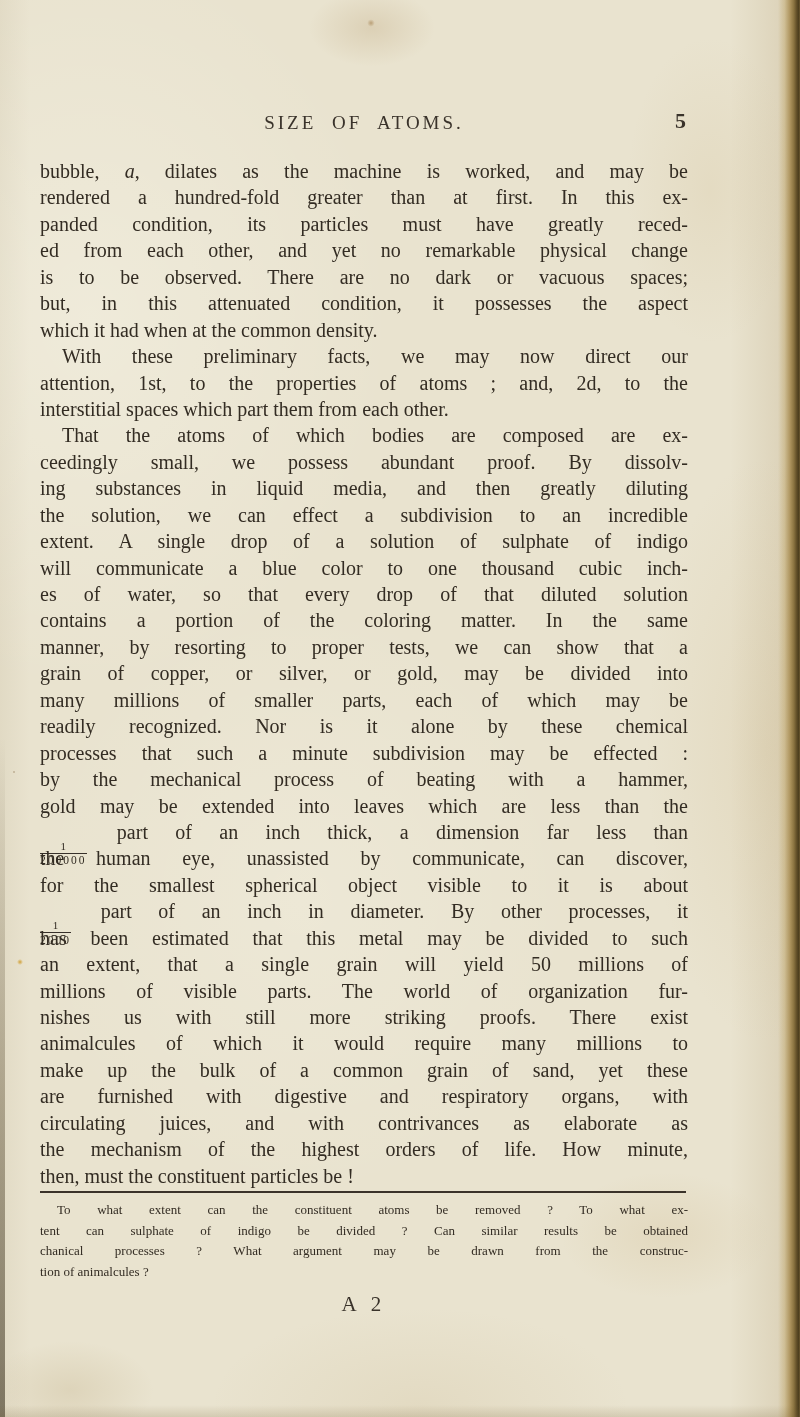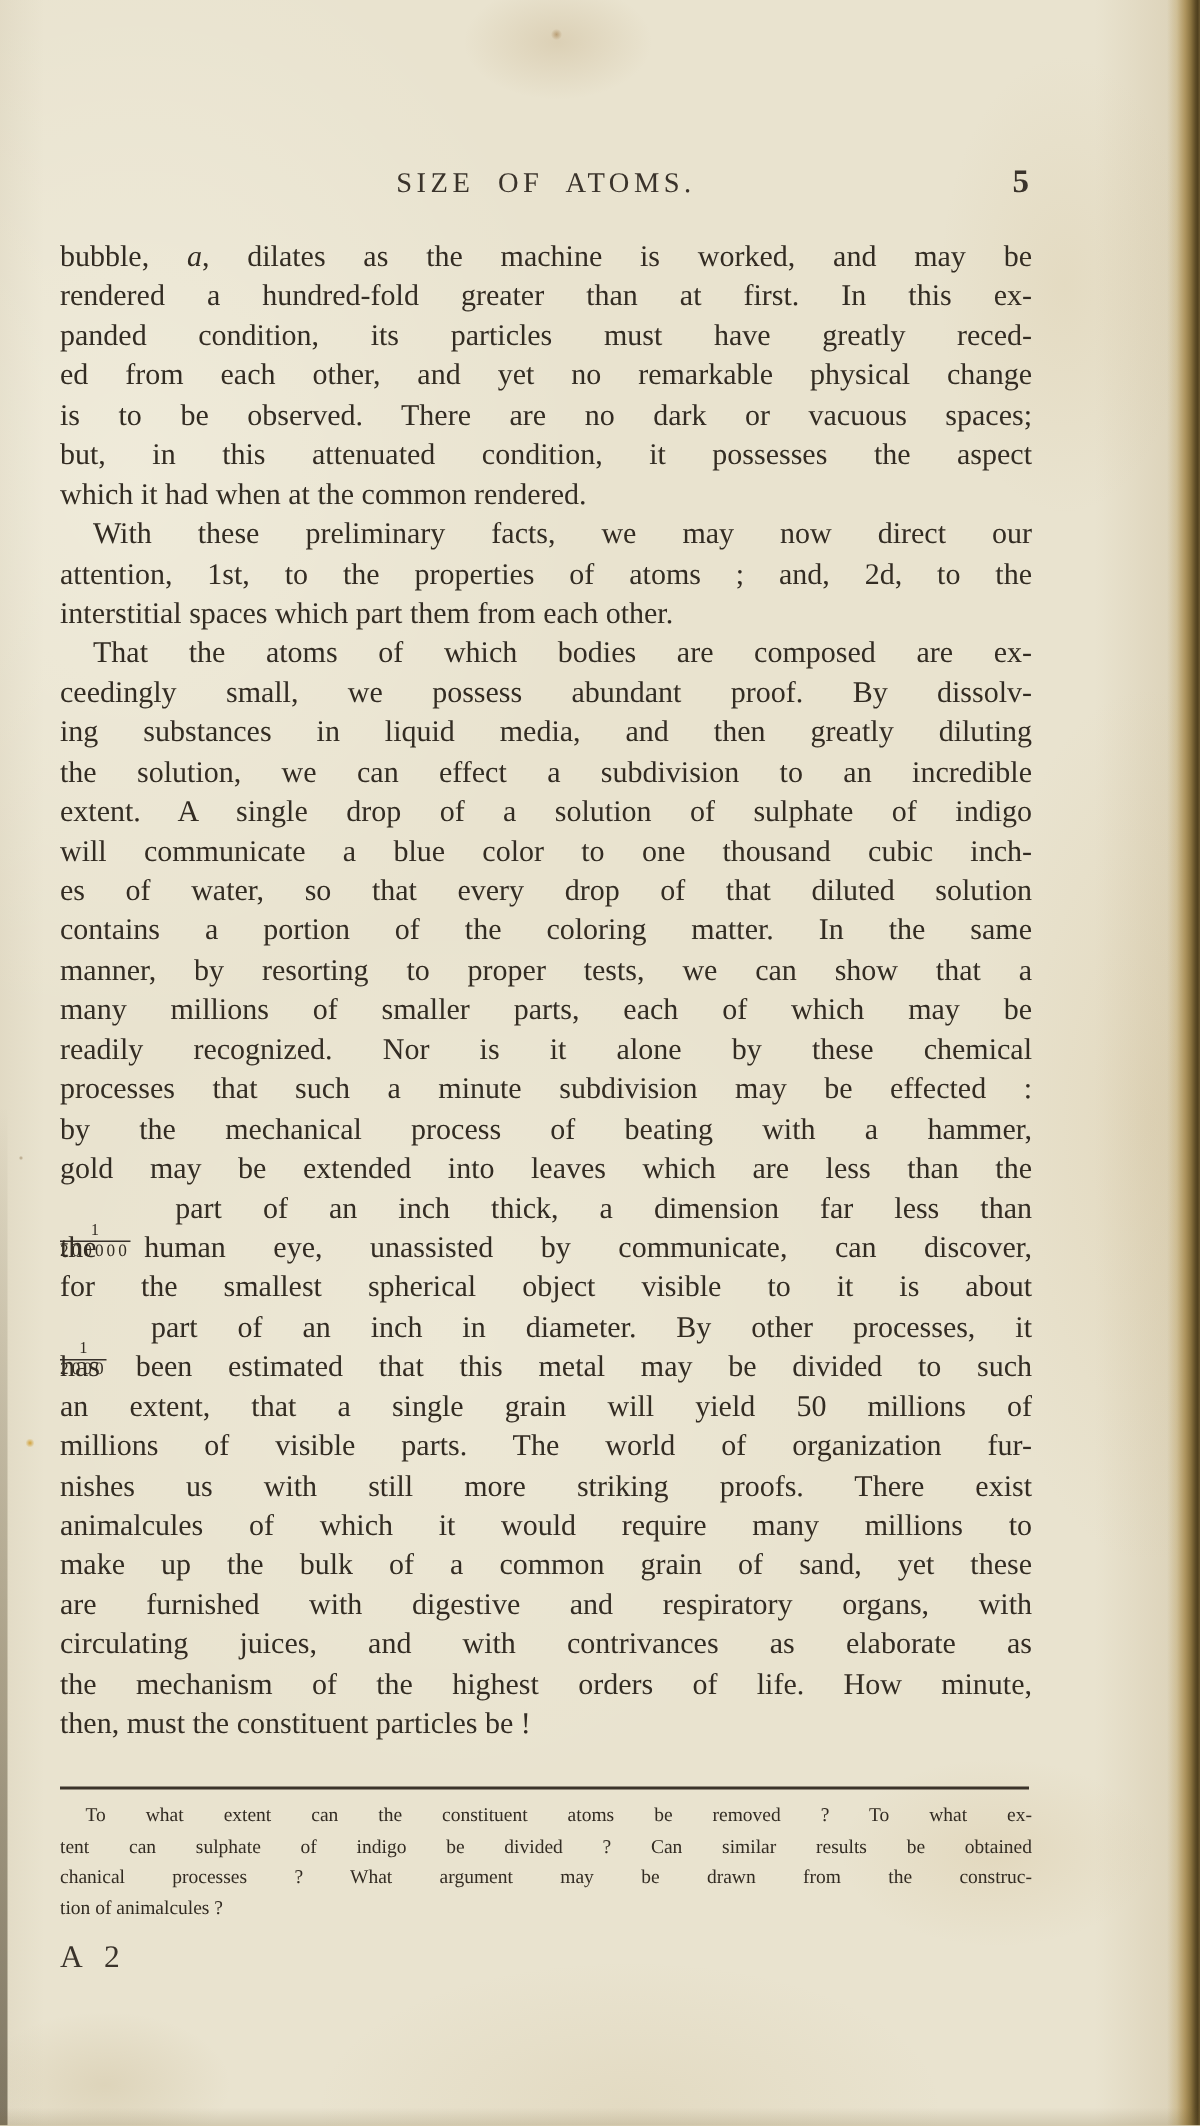--- a/index.html
+++ b/index.html
@@ -72,21 +72,21 @@
   .fden{font-size:11.5px;line-height:1;letter-spacing:2px;border-top:1.5px solid #37302a;padding-top:1.5px;}
   .footnote-rule{
     position:absolute;left:40px;top:1191px;width:646px;height:2px;background:#3b332a;
   }
   .footnote{
     position:absolute;left:40px;top:1200px;width:648px;font-size:13px;
   }
   .footnote .tline{height:20.6px;line-height:20.6px;}
   .footnote .tline.indent{text-indent:17px;}
   .signature-mark{
-    position:absolute;left:40px;top:1292px;width:648px;text-align:left;
+    position:absolute;left:40px;top:1292px;width:648px;text-align:center;
     font-size:21px;letter-spacing:5px;color:#3a332b;
   }
 </style>
 </head>
 <body>
 
 <div class="page">
   <div class="right-edge"></div>
   <div class="left-edge"></div>
   <div class="bottom-edge"></div>
@@ -96,33 +96,34 @@
     <span class="page-number">5</span>
   </div>
 
   <div class="body-text" id="body-text">
       <div class="tline">bubble, <i>a</i>, dilates as the machine is worked, and may be</div>
       <div class="tline">rendered a hundred-fold greater than at first. In this ex-</div>
       <div class="tline">panded condition, its particles must have greatly reced-</div>
       <div class="tline">ed from each other, and yet no remarkable physical change</div>
       <div class="tline">is to be observed. There are no dark or vacuous spaces;</div>
       <div class="tline">but, in this attenuated condition, it possesses the aspect</div>
-      <div class="tline last">which it had when at the common rendered.</div>
+      <div class="tline last">which it had when at the common density.</div>
       <div class="tline indent">With these preliminary facts, we may now direct our</div>
       <div class="tline">attention, 1st, to the properties of atoms ; and, 2d, to the</div>
       <div class="tline last">interstitial spaces which part them from each other.</div>
       <div class="tline indent">That the atoms of which bodies are composed are ex-</div>
       <div class="tline">ceedingly small, we possess abundant proof. By dissolv-</div>
       <div class="tline">ing substances in liquid media, and then greatly diluting</div>
       <div class="tline">the solution, we can effect a subdivision to an incredible</div>
       <div class="tline">extent. A single drop of a solution of sulphate of indigo</div>
       <div class="tline">will communicate a blue color to one thousand cubic inch-</div>
       <div class="tline">es of water, so that every drop of that diluted solution</div>
       <div class="tline">contains a portion of the coloring matter. In the same</div>
       <div class="tline">manner, by resorting to proper tests, we can show that a</div>
+      <div class="tline">grain of copper, or silver, or gold, may be divided into</div>
       <div class="tline">many millions of smaller parts, each of which may be</div>
       <div class="tline">readily recognized. Nor is it alone by these chemical</div>
       <div class="tline">processes that such a minute subdivision may be effected :</div>
       <div class="tline">by the mechanical process of beating with a hammer,</div>
       <div class="tline">gold may be extended into leaves which are less than the</div>
       <div class="tline"><span class="frac">
           <span class="fnum">1</span>
           <span class="fden">200000</span>
         </span> part of an inch thick, a dimension far less than</div>
       <div class="tline">the human eye, unassisted by communicate, can discover,</div>

